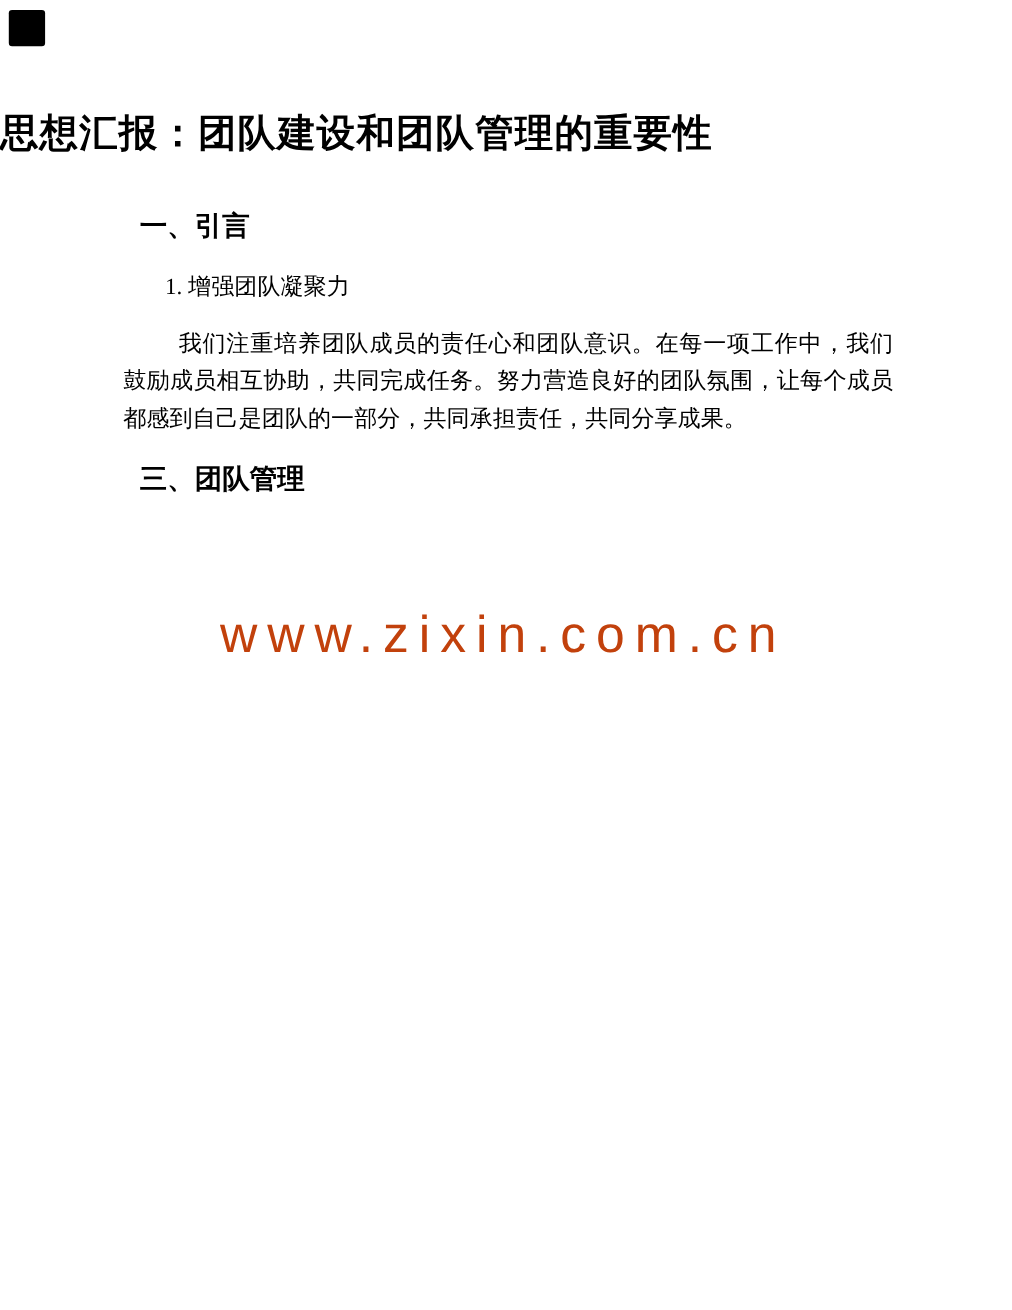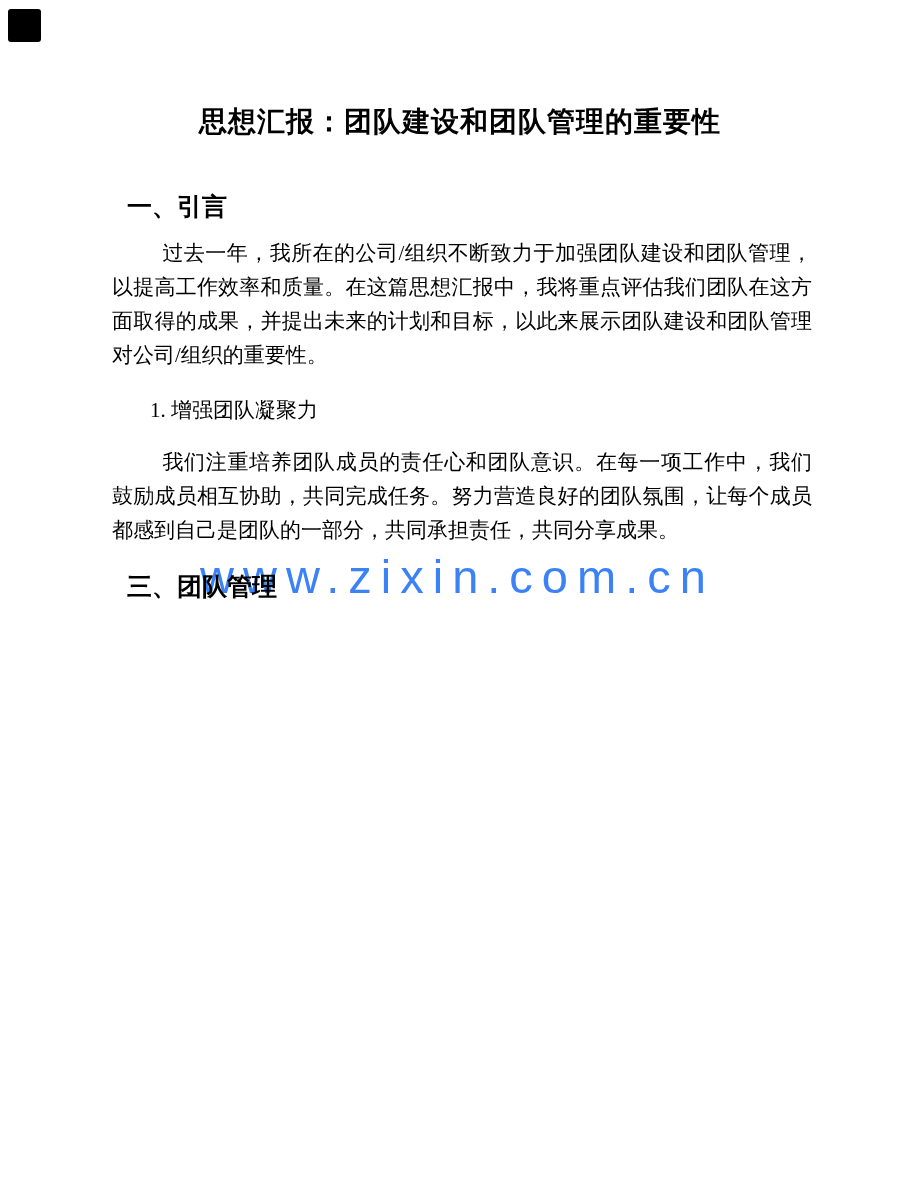--- a/index.html
+++ b/index.html
@@ -26,34 +26,33 @@
     border-radius: 3px;
   }
   .watermark {
     position: absolute;
     left: 200px;
     top: 549px;
     z-index: 0;
     font-family: "Liberation Sans", "DejaVu Sans", sans-serif;
     font-size: 47px;
     letter-spacing: 9px;
-    color: #3b82f6;
+    color: #c2410c;
     white-space: nowrap;
     user-select: none;
   }
   .doc-title {
     position: relative;
     z-index: 1;
     margin: 0;
     padding-top: 96px;
     font-family: "Liberation Sans", "DejaVu Sans", sans-serif;
     font-weight: bold;
-    font-size: 28px;
+    font-size: 35px;
     line-height: 52px;
-    text-align: center;
     letter-spacing: 1px;
   }
   .sec-heading {
     position: relative;
     z-index: 1;
     margin: 0 110px 0 127px;
     font-family: "Liberation Sans", "DejaVu Sans", sans-serif;
     font-weight: bold;
     font-size: 25px;
     line-height: 32px;
@@ -94,21 +93,20 @@
 <div class="page">
 
   <div class="corner-mark"></div>
 
   <div class="watermark">www.zixin.com.cn</div>
 
   <h1 class="doc-title">思想汇报：团队建设和团队管理的重要性</h1>
 
   <h2 class="sec-heading mt-h1">一、引言</h2>
 
-  <p class="para mt-p1">过去一年，我所在的公司/组织不断致力于加强团队建设和团队管理，以提高工作效率和质量。在这篇思想汇报中，我将重点评估我们团队在这方面取得的成果，并提出未来的计划和目标，以此来展示团队建设和团队管理对公司/组织的重要性。</p>
 
 
   <p class="sub-heading mt-sub1">1. 增强团队凝聚力</p>
 
 
 
   <p class="para mt-p3">我们注重培养团队成员的责任心和团队意识。在每一项工作中，我们鼓励成员相互协助，共同完成任务。努力营造良好的团队氛围，让每个成员都感到自己是团队的一部分，共同承担责任，共同分享成果。</p>
 
   <h2 class="sec-heading mt-h3">三、团队管理</h2>
 

